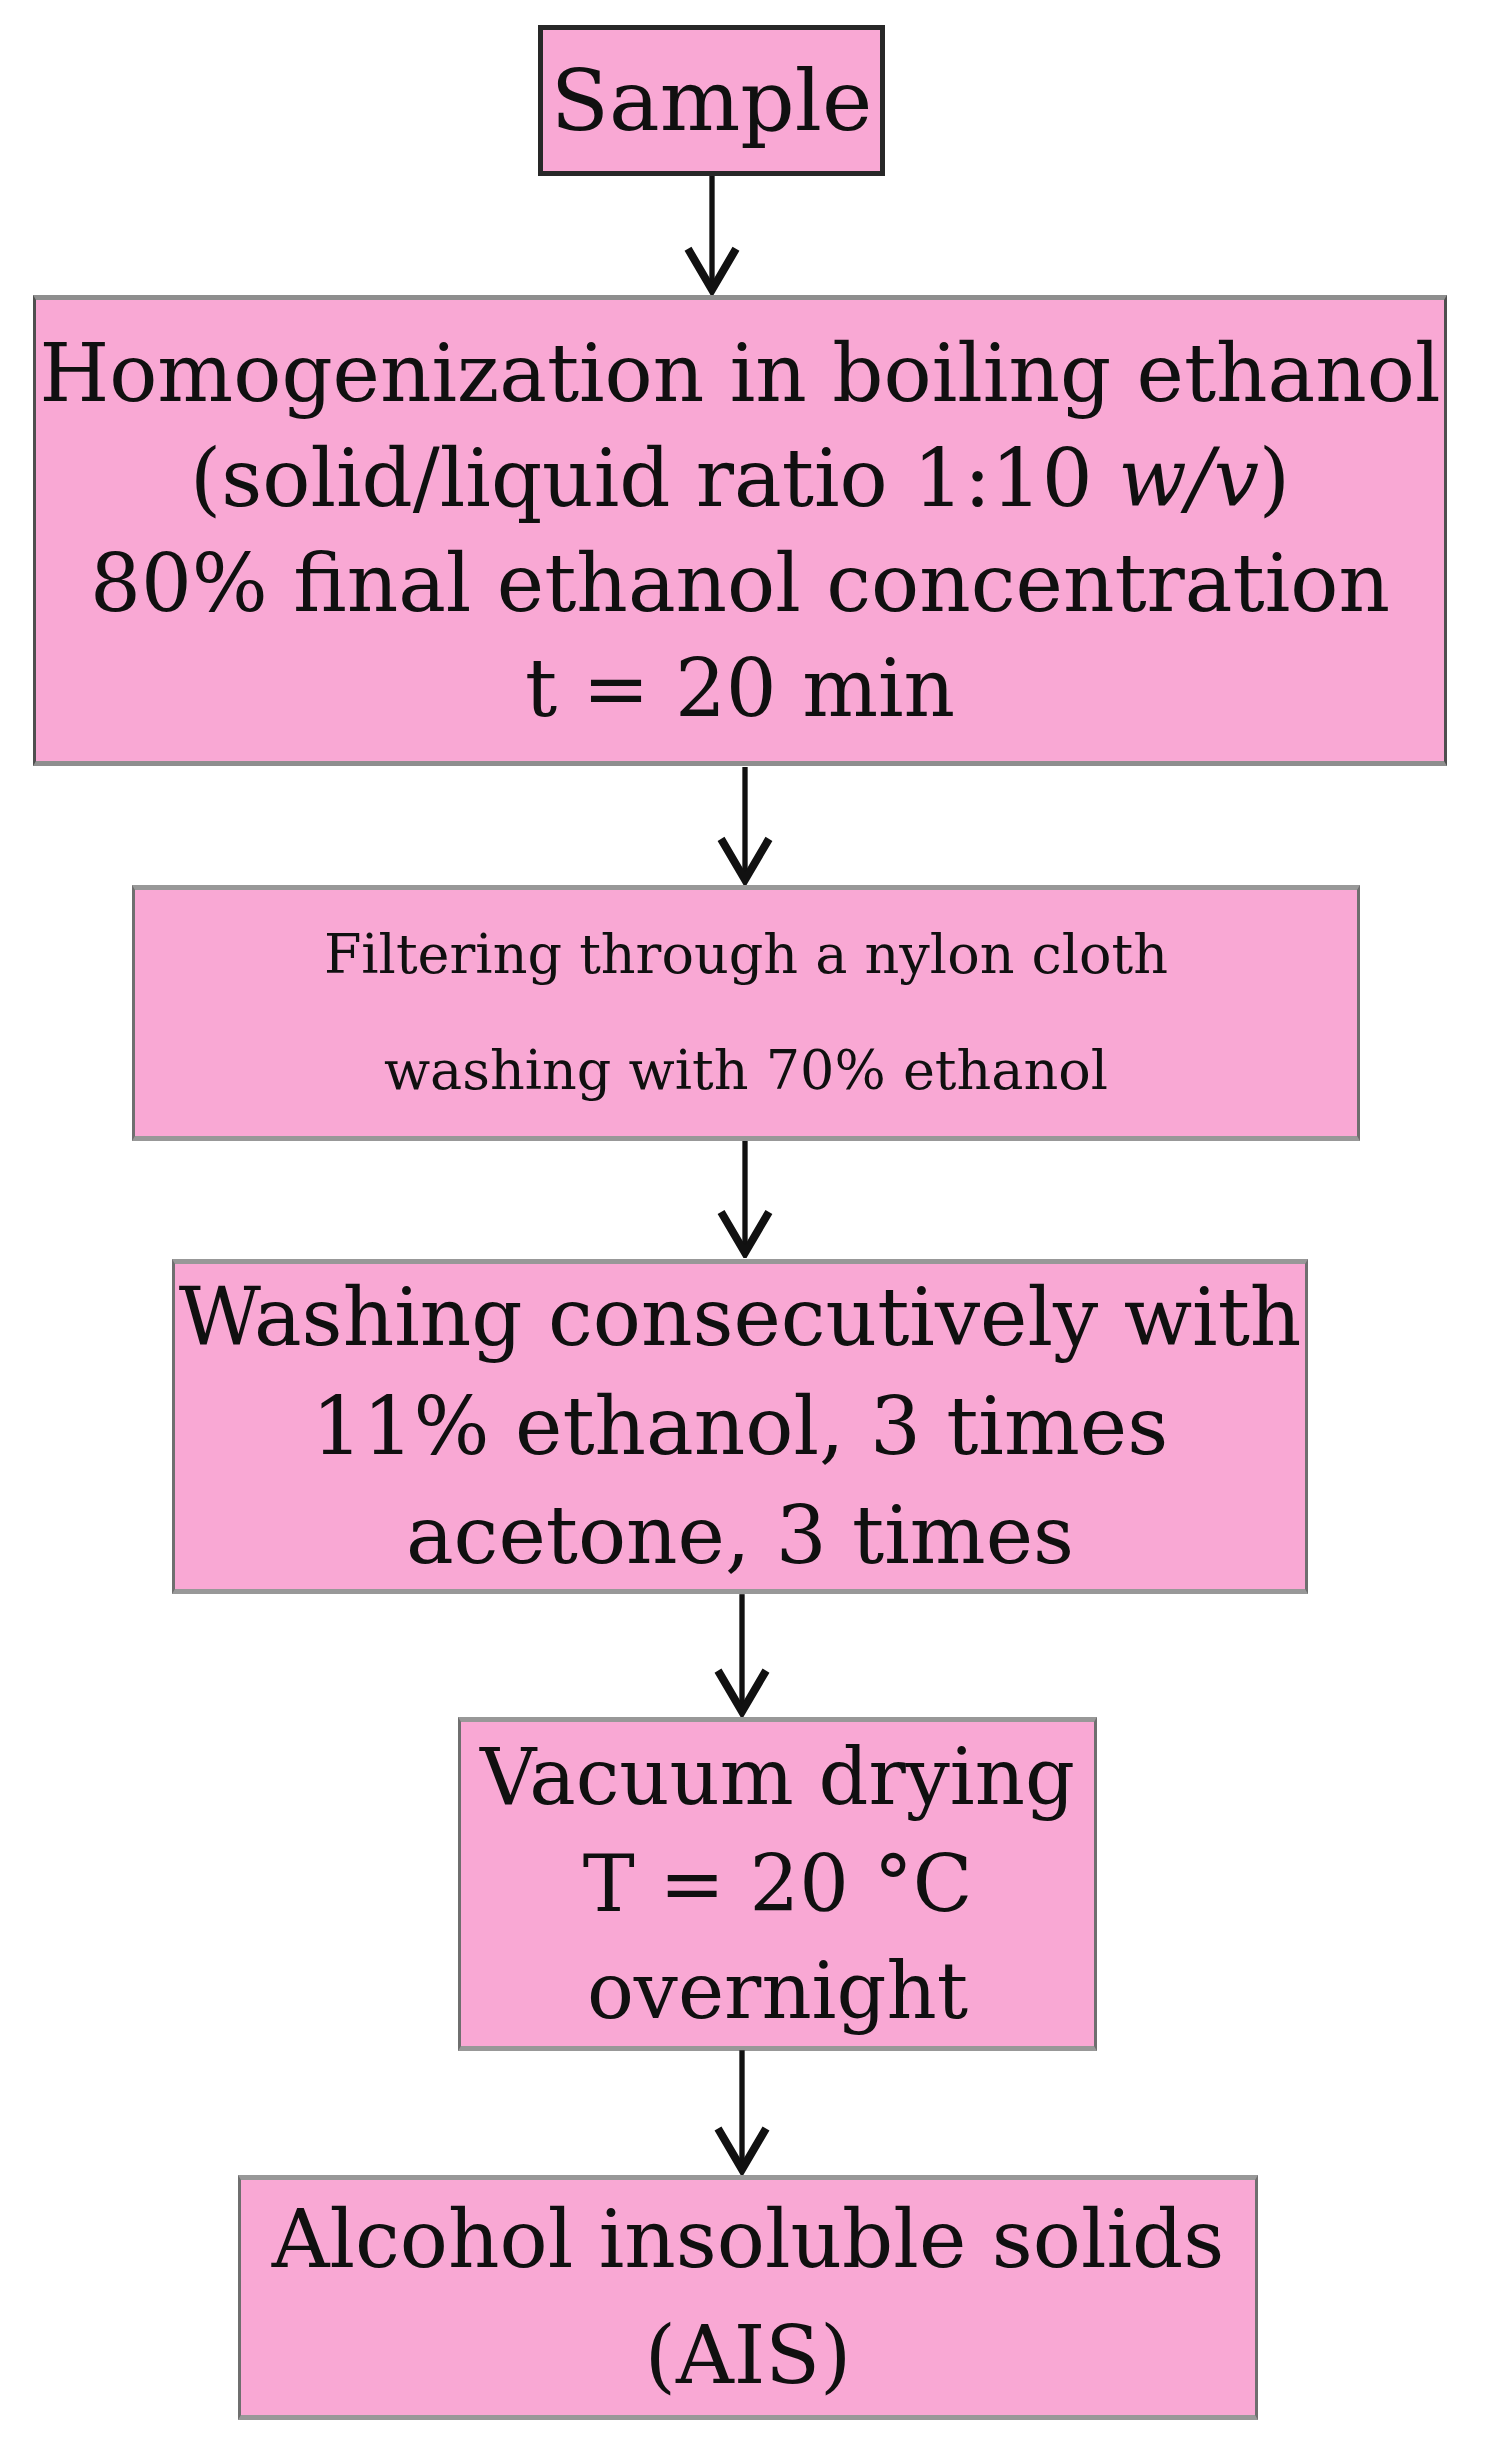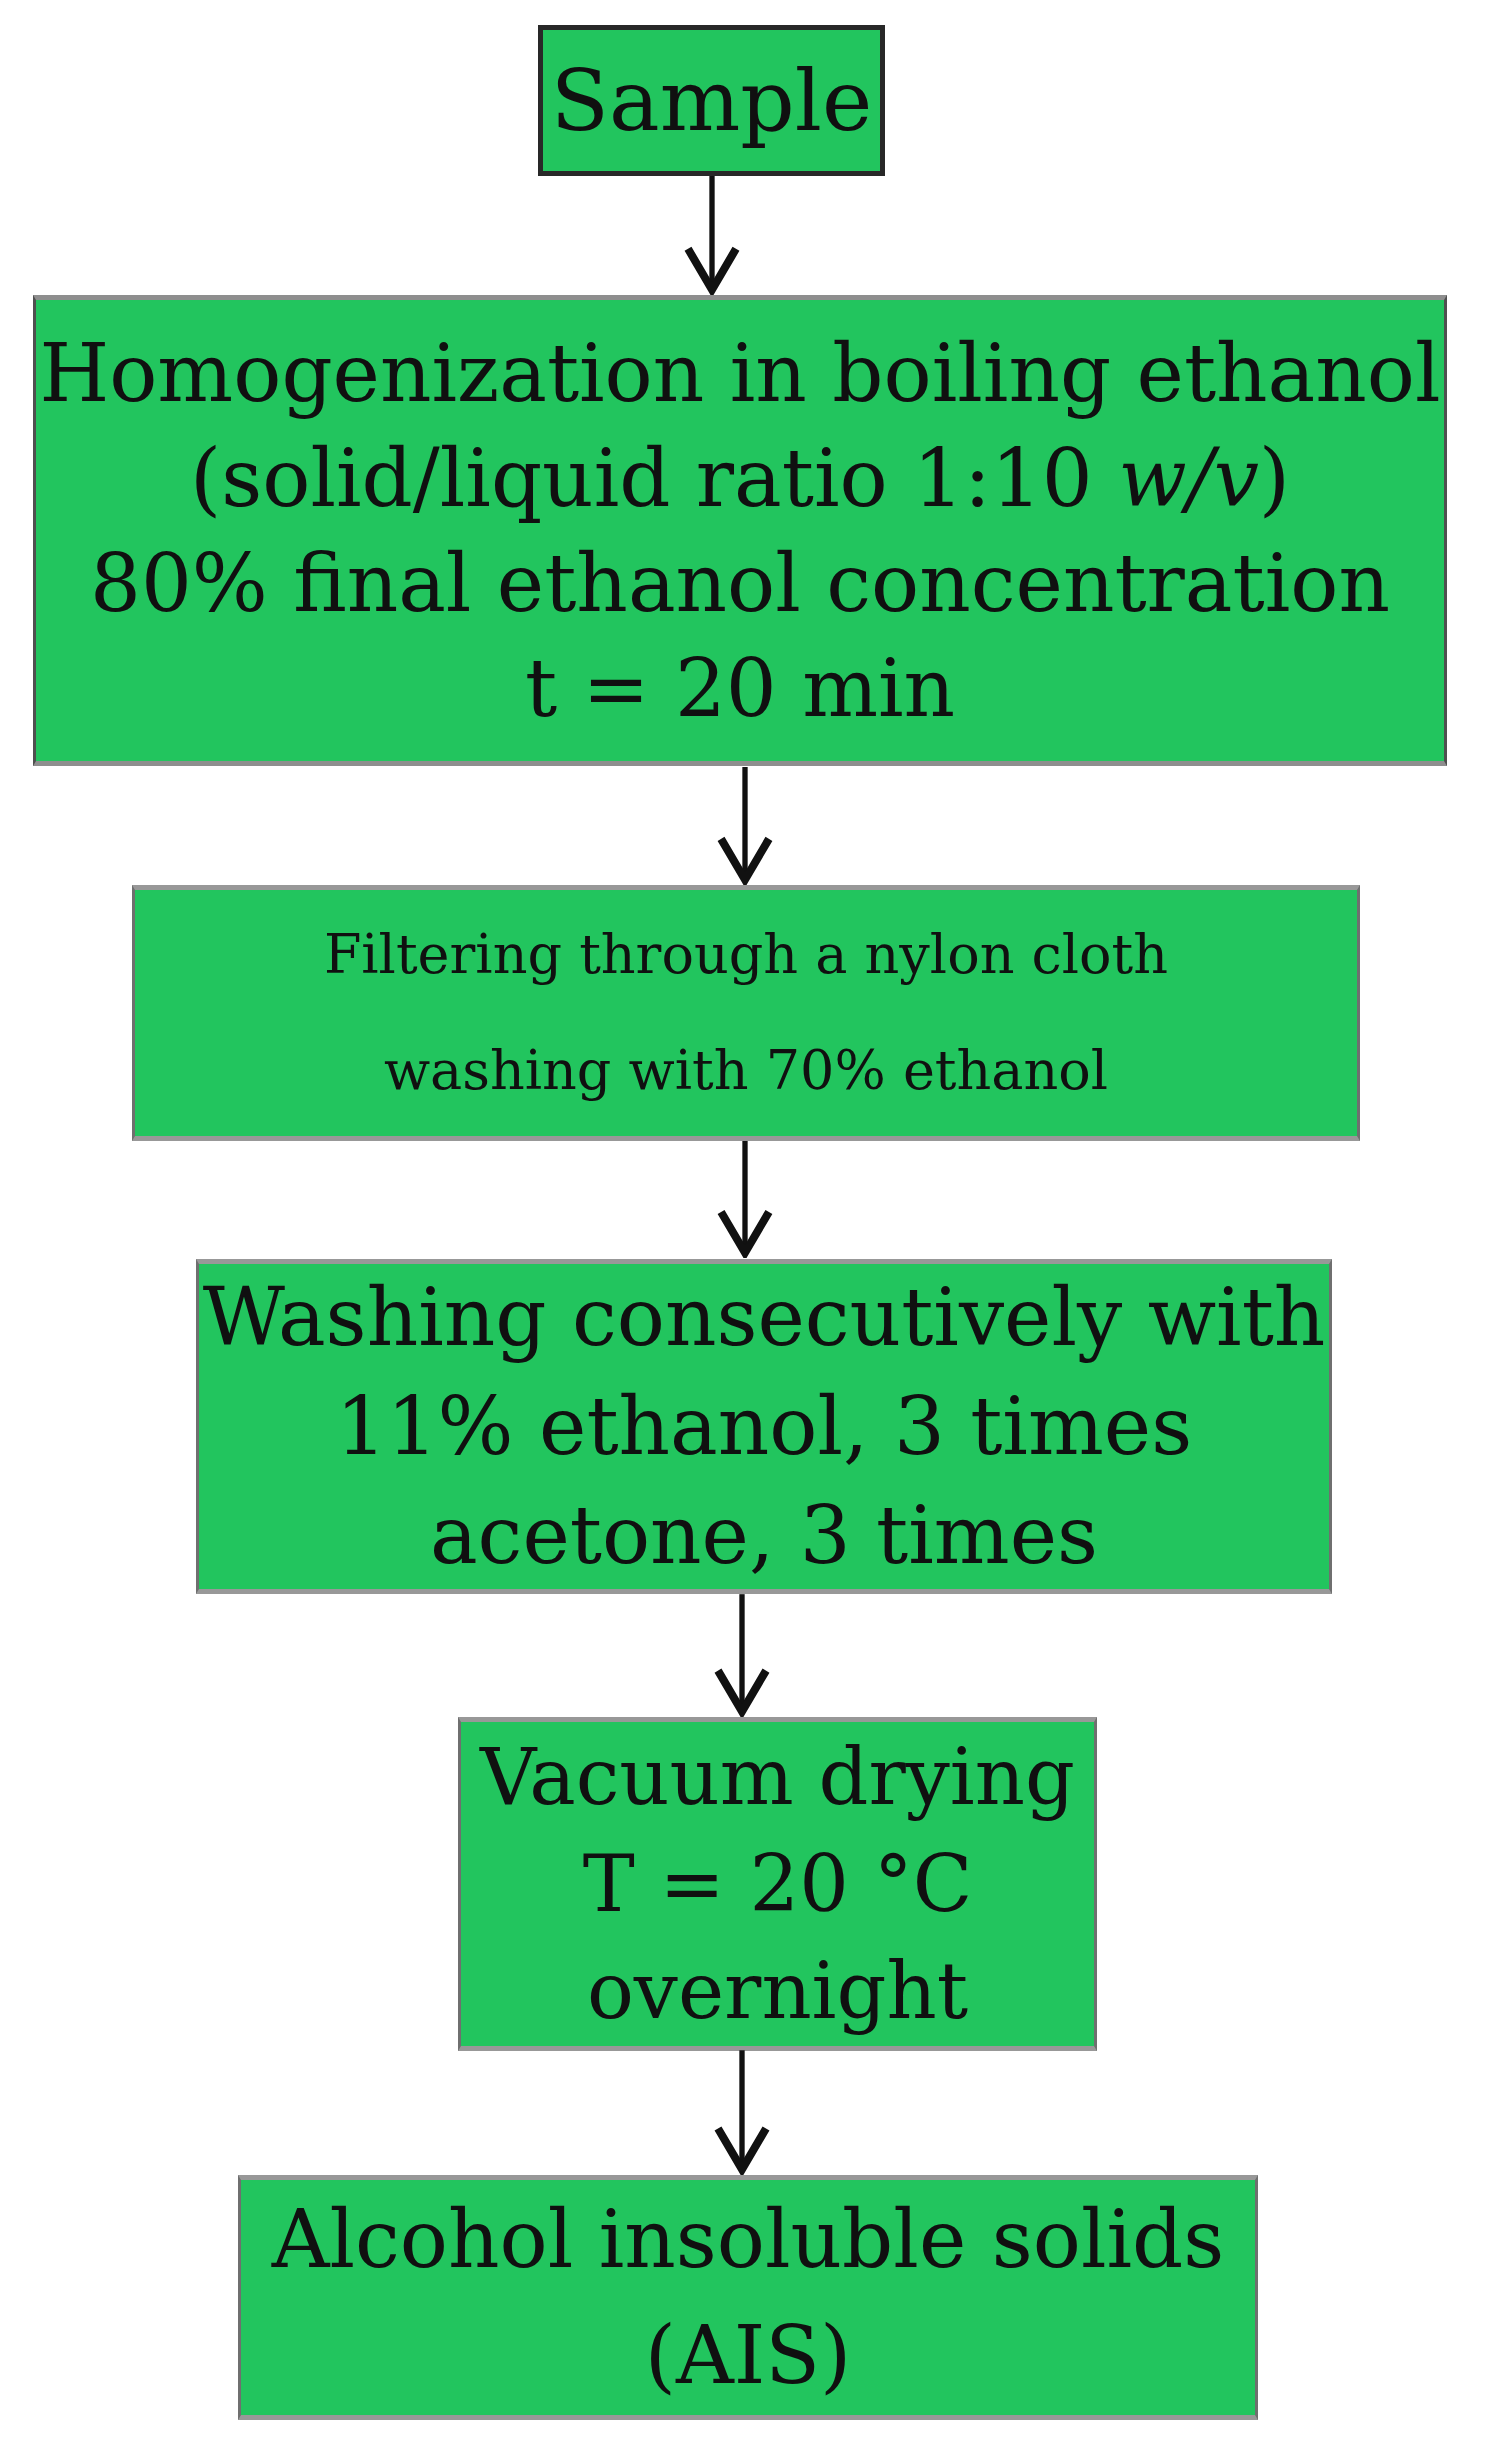--- a/index.html
+++ b/index.html
@@ -8,21 +8,21 @@
     background: var(--background, #ffffff);
     position: relative;
     font-family: "DejaVu Serif", "Liberation Serif", serif;
     color: var(--text, #101010);
   }
   .stage { position: absolute; inset: 0; }
   .box {
     position: absolute; box-sizing: border-box;
     display: flex; flex-direction: column;
     justify-content: center; align-items: center;
-    text-align: center; background: #22c55e;
+    text-align: center; background: #f9a8d4;
   }
   .line { white-space: nowrap; }
   .italic { font-style: italic; margin-top: 20px; }
 
   
   .b1 {
     left: 538px; top: 25px; width: 347px; height: 151px;
     border: 5.3px solid var(--border_dark, #282828);
     font-size: 85px; line-height: 107px;
   }
@@ -44,21 +44,21 @@
     border-bottom: 5.3px solid var(--border_light2, #989898);
     font-size: 54px; line-height: 116px;
   }
   
   .b4 {
     left: 172px; top: 1259px; width: 1136px; height: 335px;
     border-left: 3.6px solid var(--border_gray, #6f6f6f);
     border-right: 3.6px solid var(--border_gray, #6f6f6f);
     border-top: 5.3px solid var(--border_light2, #989898);
     border-bottom: 5.3px solid var(--border_light2, #989898);
-    font-size: 80px; line-height: 109px; margin-left: 24px;
+    font-size: 80px; line-height: 109px;
   }
   
   .b5 {
     left: 418px; top: 1717px; width: 639px; height: 334px;
     border-left: 3.6px solid var(--border_gray, #6f6f6f);
     border-right: 3.6px solid var(--border_gray, #6f6f6f);
     border-top: 5.3px solid var(--border_light2, #989898);
     border-bottom: 5.3px solid var(--border_light2, #989898);
     font-size: 78px; line-height: 107px; margin-left: 40px;
   }

